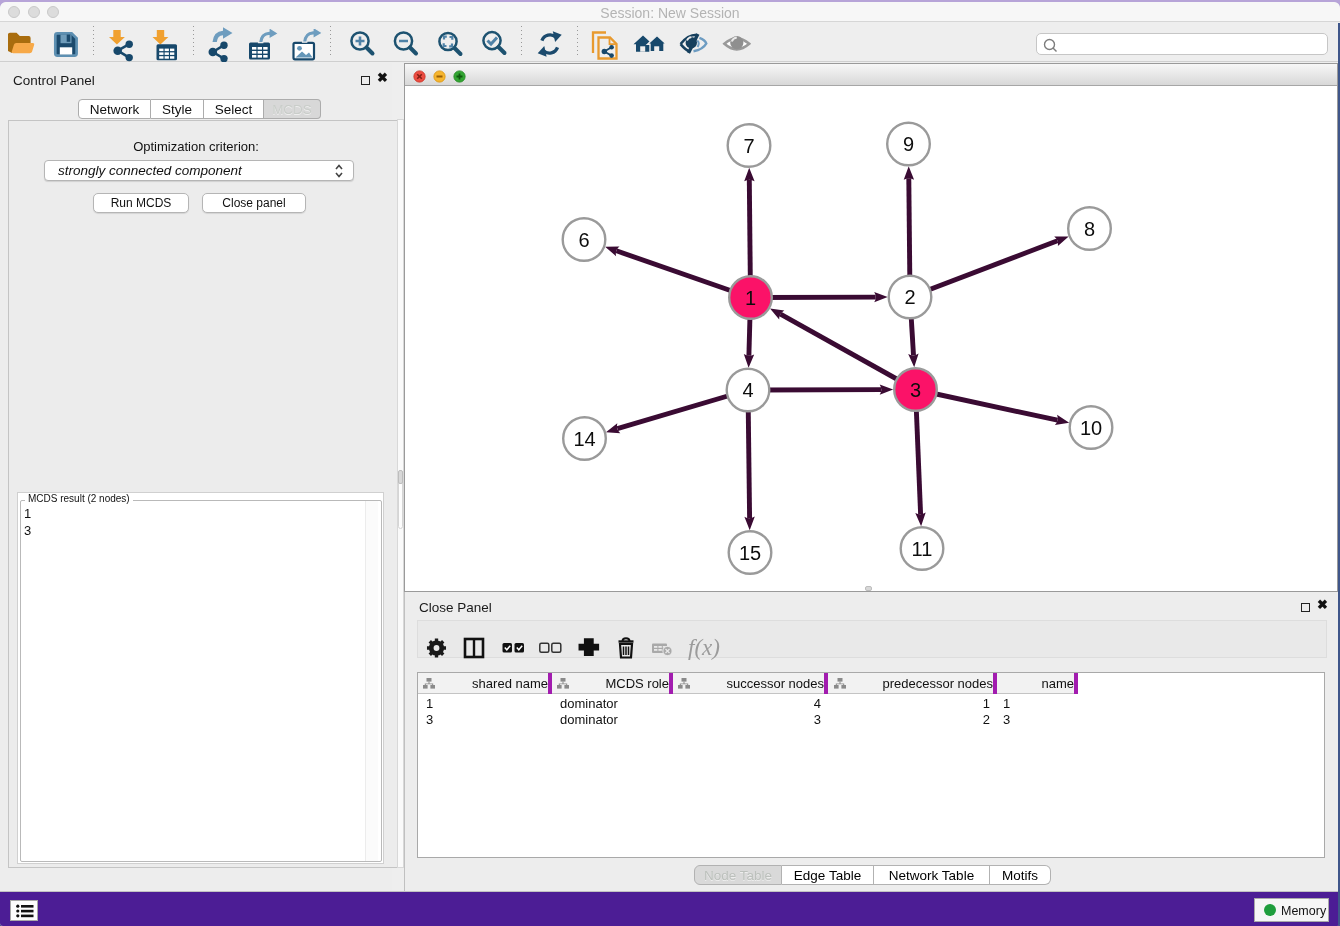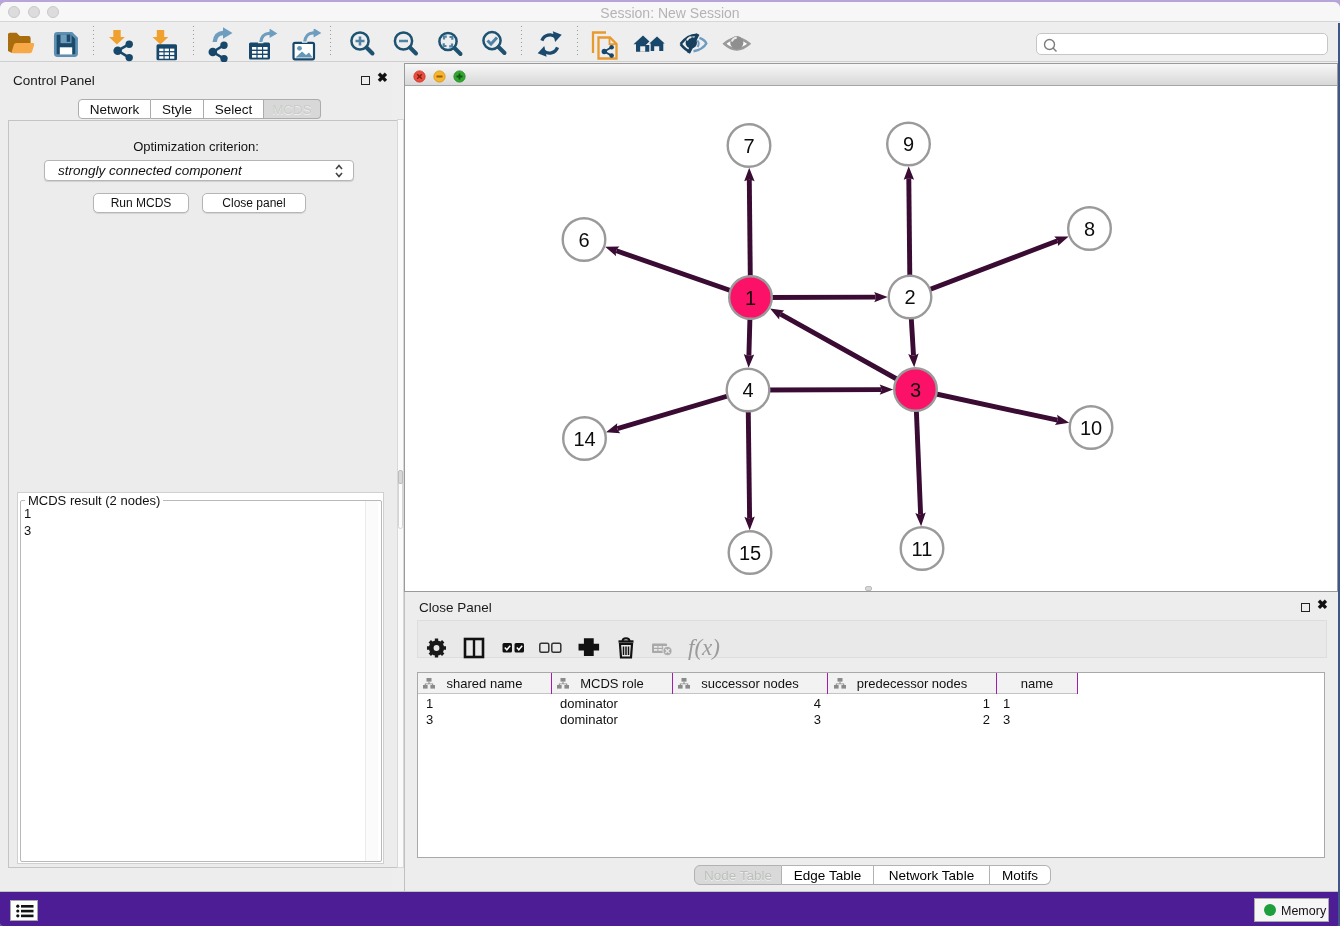--- a/index.html
+++ b/index.html
@@ -25,33 +25,33 @@
 .tab.last { border-radius:0 4px 4px 0; }
 .tab.dis { background:#d8d8d8; color:#c9cdc9; text-shadow:0 1px 0 #eee; }
 #tabpane { position:absolute; left:8px; top:57px; width:389px; height:748px; background:#ececec; border:1px solid #c4c4c4; border-right:none; }
 #cscroll { position:absolute; left:397px; top:56px; width:7px; height:749px; background:#fafafa; border:1px solid #d8d8d8; }
 #cthumb { position:absolute; left:398px; top:410px; width:5px; height:56px; background:#fdfdfd; border:1px solid #d5d5d5; border-radius:3px; }
 #optlabel { position:absolute; left:0; top:76px; width:392px; text-align:center; font-size:13px; color:#111; }
 #dropdown { position:absolute; left:44px; top:97px; width:310px; height:21px; background:#fff; border:1px solid #b5b5b5; border-radius:4px; box-shadow:0 1px 1px rgba(0,0,0,0.12); font-size:13.5px; line-height:19px; padding-left:13px; color:#111;font-style:italic; }
 .btn { position:absolute; height:20px; background:#fff; border:1px solid #b5b5b5; border-radius:5px; font-size:12px; text-align:center; line-height:18px; color:#111; box-shadow:0 1px 1px rgba(0,0,0,0.1); }
 #mcdsbox { position:absolute; left:17px; top:429px; width:367px; height:372px; background:#fff; border:1px solid #d0d0d0; }
 #mcdsborder { position:absolute; left:2px; top:7px; width:362px; height:362px; border:1px solid #b9b9b9; border-radius:2px; }
-#mcdstitle { position:absolute; left:7px; top:0px; background:#fff; padding:0 3px; font-size:13px; color:#111; }
+#mcdstitle { position:absolute; left:7px; top:0px; background:#fff; padding:0 3px; font-size:10px; color:#111; }
 #mcdsscroll { position:absolute; right:5px; top:8px; width:13px; height:360px; background:#fbfbfb; border-left:1px solid #ececec; }
 
 #netwin { position:absolute; left:404px; top:61px; width:934px; height:529px; border:1px solid #9a9a9a; background:#fff; }
 #nettitle { position:absolute; left:0; top:0; width:100%; height:22px; background:linear-gradient(#f7f7f7, #d8d8d8); border-bottom:1px solid #a6a6a6; }
 #nettitle .txt { position:absolute; width:100%; text-align:center; top:4px; font-size:13.5px; color:#111; }
 
 #tpanel { position:absolute; left:404px; top:590px; width:935px; height:299px; background:#ededed; border-left:1px solid #c0c0c0; }
 #tpanel h1 { position:absolute; left:14px; top:8px; font-size:13.5px; font-weight:normal; color:#1a1a1a; }
 #ttoolbar { position:absolute; left:12px; top:28px; width:910px; height:38px; background:#e9e9e9; border:1px solid #dddddd; }
 #ttable { position:absolute; left:12px; top:80px; width:908px; height:186px; background:#fff; border:1px solid #a9a9a9; }
 #thead { position:absolute; left:0; top:0; width:660px; height:21px; background:#f2f2f2; border-bottom:1px solid #c4c4c4; }
-.hcell { position:absolute; top:0; height:21px; border-right:1px solid #a21caf; font-size:13px; color:#111; text-align:center; line-height:21px; }
+.hcell { position:absolute; top:0; height:21px; border-right:4px solid #a21caf; font-size:13px; color:#111; text-align:right; line-height:21px; }
 .hicon { position:absolute; top:5px; width:12px; height:11px; }
 .trow { position:absolute; font-size:13px; color:#111; height:16px; line-height:16px; }
 .btabs { position:absolute; top:273px; display:flex; left:289px; }
 .btab { height:20px; background:#fff; border:1px solid #b2b2b2; border-left:none; font-size:13.5px; color:#000000; text-align:center; line-height:19px; }
 .btab.first { border-left:1px solid #b2b2b2; border-radius:6px 0 0 6px; }
 .btab.last { border-radius:0 6px 6px 0; }
 .btab.dis { background:#d9d9d9; color:#bcc0bc; text-shadow:0 1px 0 #eee; }
 
 #statusbar { position:absolute; left:0; top:889px; width:1340px; height:35px; background:#4c1d95; border-top:1px solid #c2c2c2; }
 #listbtn { position:absolute; left:10px; top:8px; width:28px; height:21px; background:#fdfdfd; border:1px solid #a9a9a9; }

